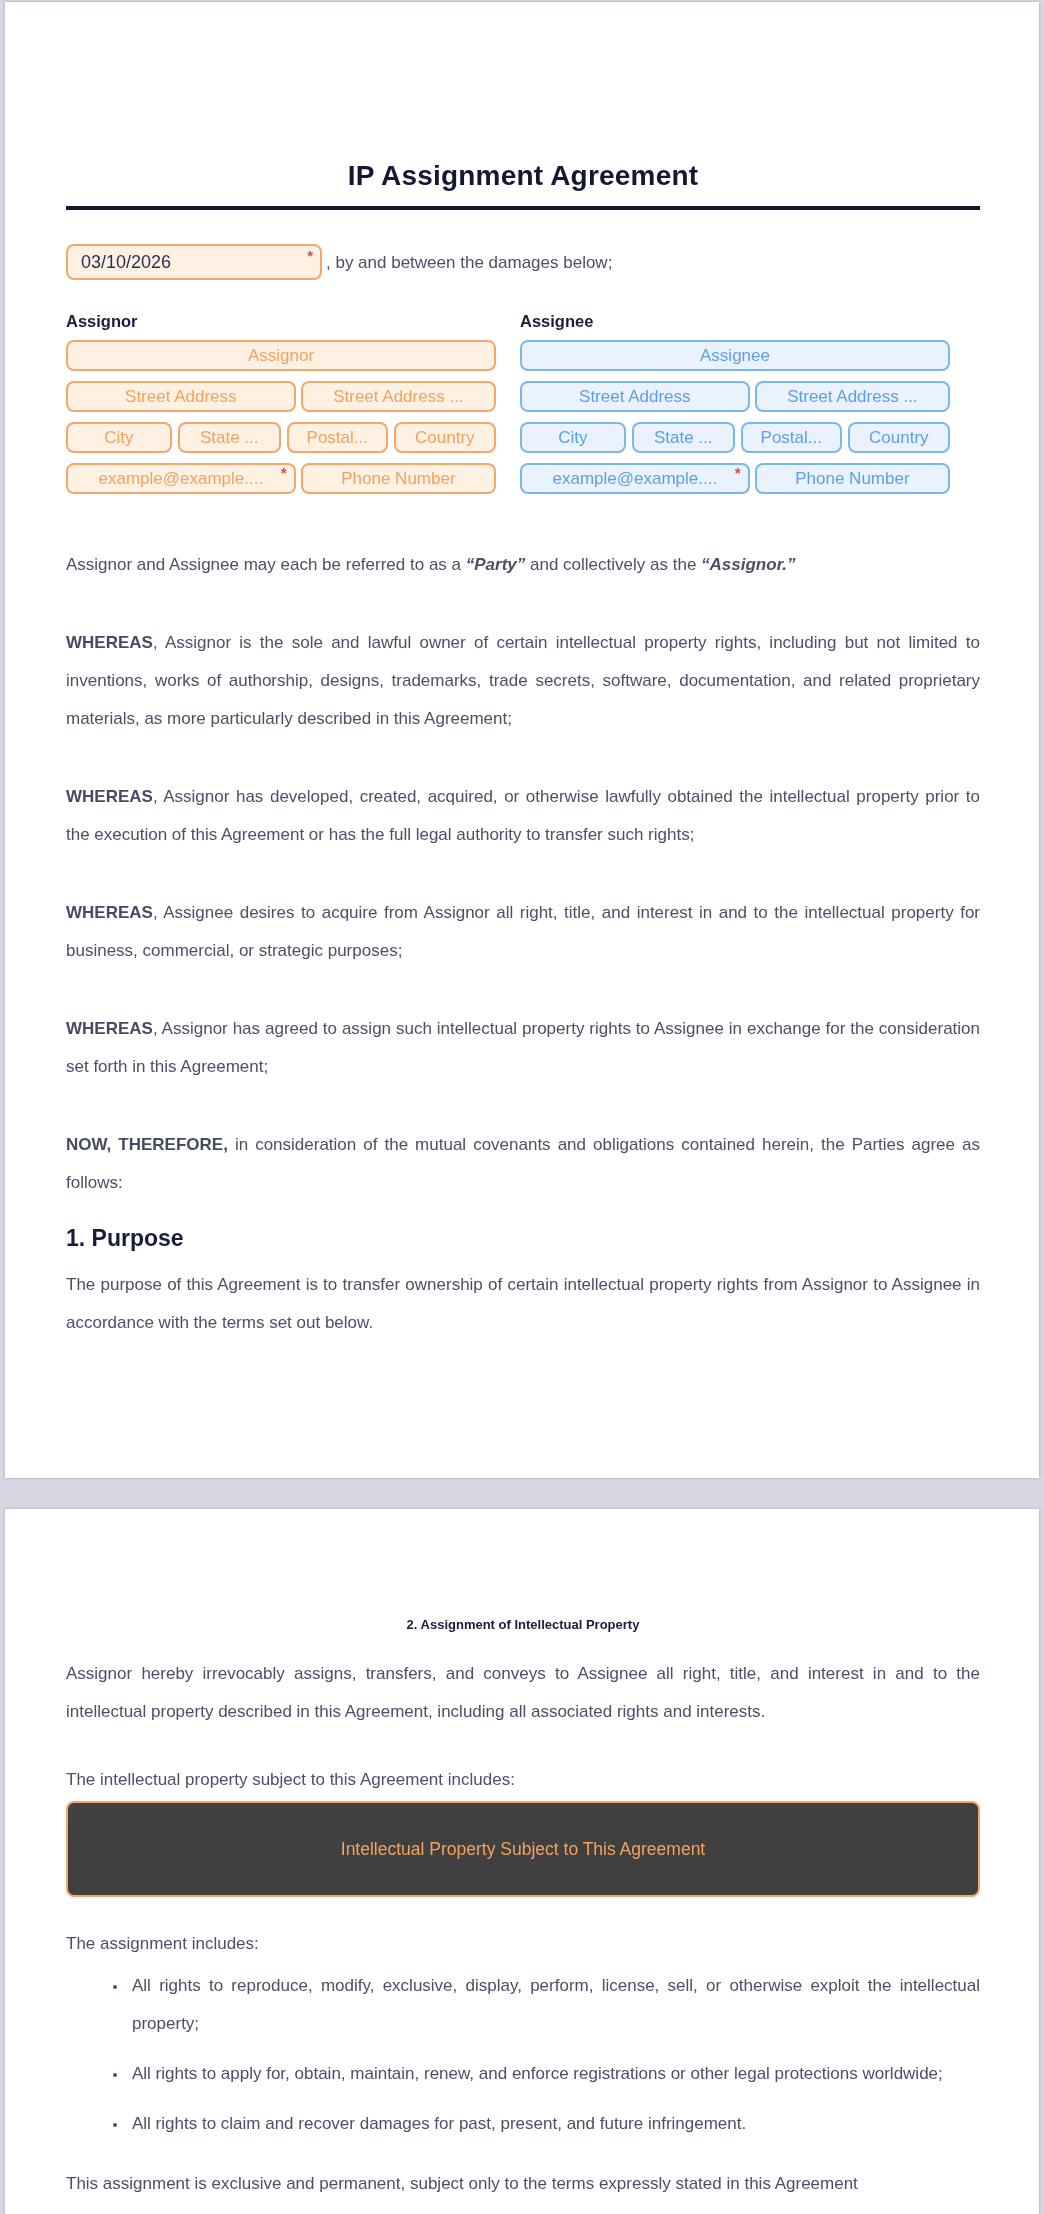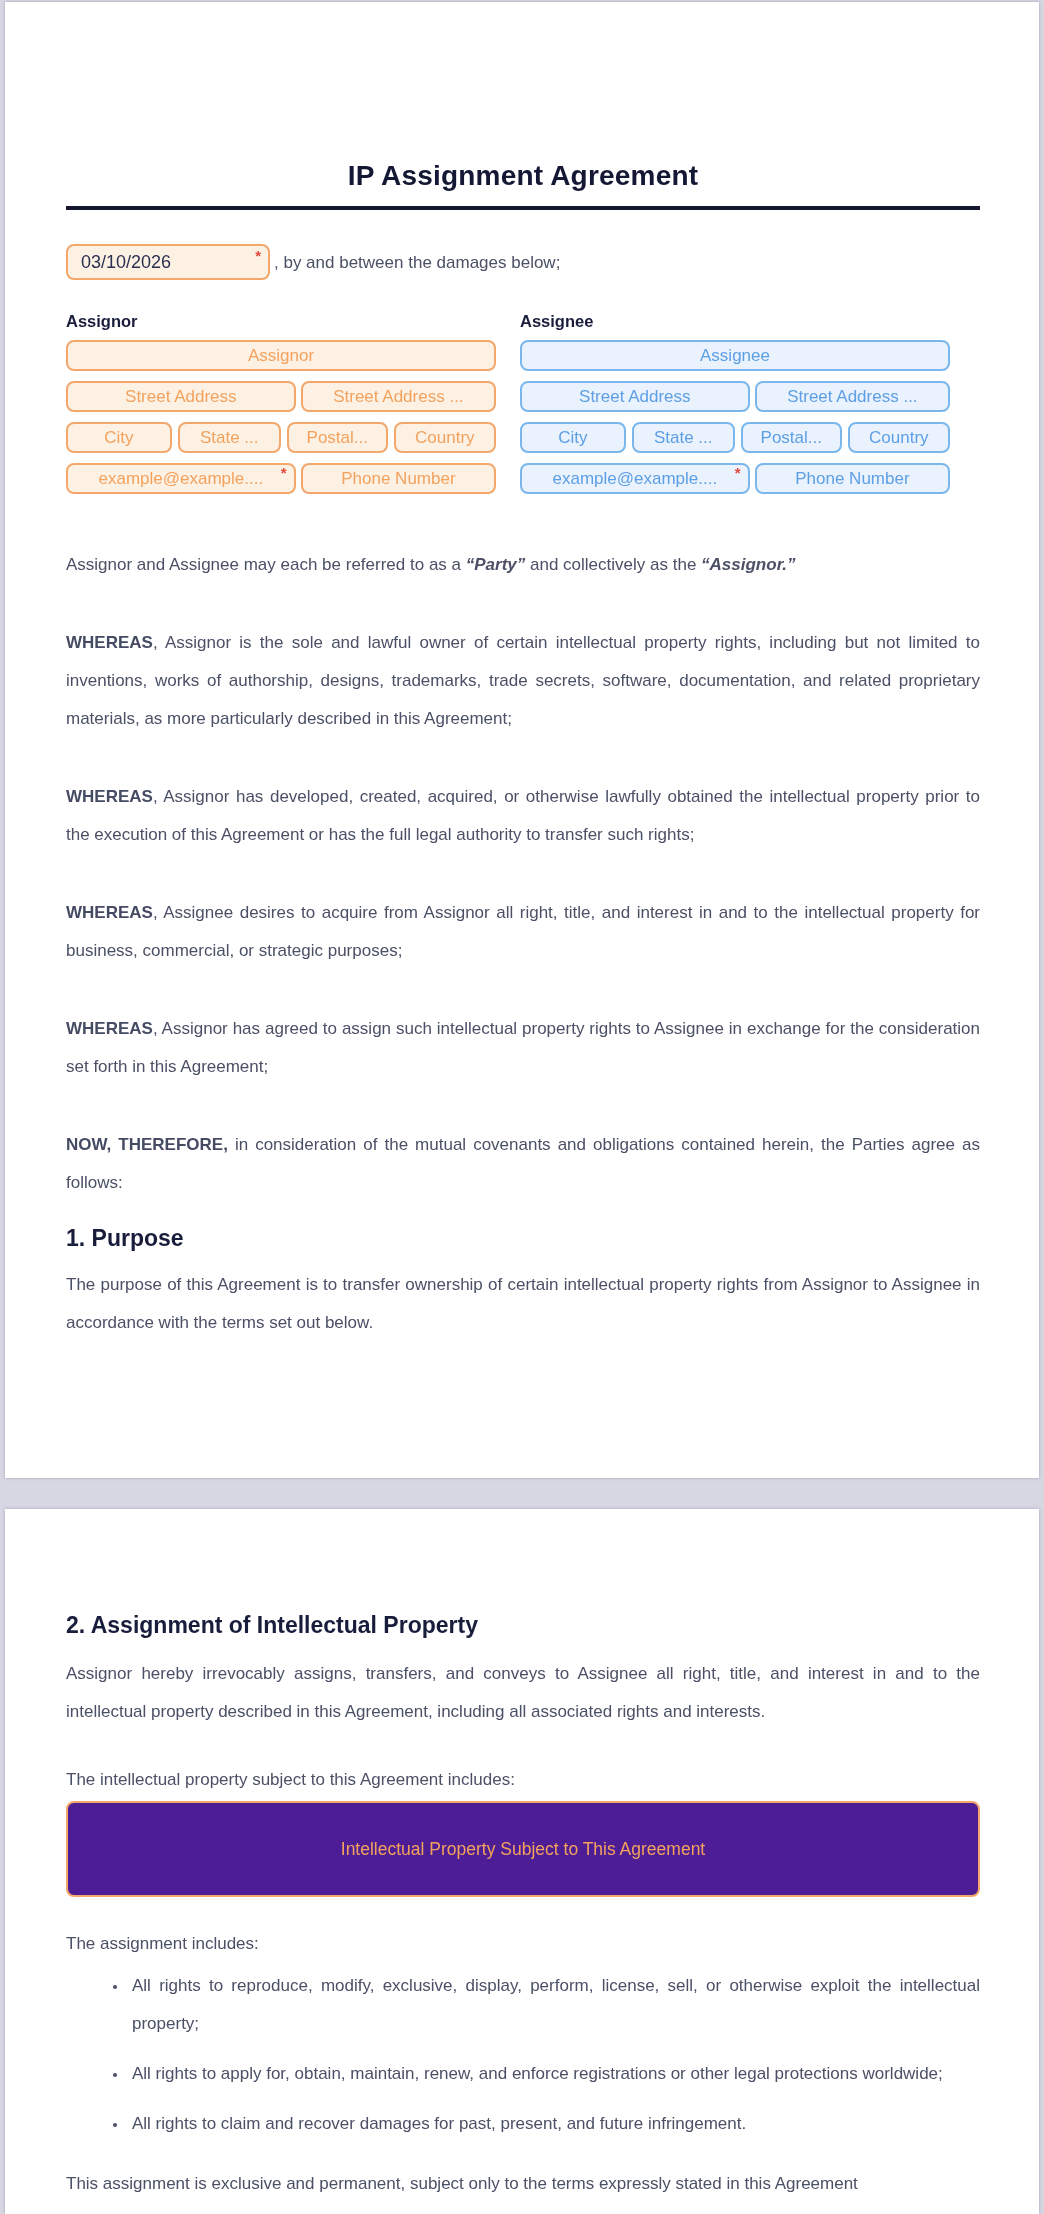--- a/index.html
+++ b/index.html
@@ -36,21 +36,21 @@
     display:flex;align-items:center;justify-content:center;
     font-size:17px;white-space:nowrap;overflow:hidden;
   }
   .orange{border:2px solid #f4a76b;background:#fdf1e4;color:#f3a25e;}
   .blue{border:2px solid #7ab7ed;background:#e9f2fd;color:#5d9fe5;}
   .req{
     position:absolute;top:0px;right:7px;color:#e2493d;font-size:15px;
     font-weight:700;line-height:16px;
   }
   .date-field{
-    width:204px;height:36px;justify-content:flex-start;padding-left:13px;
+    width:256px;height:36px;justify-content:flex-start;padding-left:13px;
     color:#2a3050;font-size:18px;flex:0 0 auto;
   }
   .date-field .req{top:2px;}
 
   .cols{display:flex;gap:24px;margin-top:30px;align-items:flex-end;}
   .col{width:430px;}
   .col-h{font-size:16.5px;font-weight:700;color:#191d3c;line-height:23px;margin-bottom:7px;}
   .frow{display:flex;justify-content:space-between;margin-bottom:10px;}
   .frow:last-child{margin-bottom:0;}
   .w-full{width:100%;}
@@ -62,26 +62,26 @@
   .w-country{width:23.8%;}
 
   .party{margin-top:52px;}
   .bi{font-weight:700;font-style:italic;}
   .recital{margin-top:40px;}
   .lead{font-weight:700;color:#454b63;}
 
   .sec-h{margin-top:24px;font-size:23px;font-weight:700;color:#191d3c;line-height:24px;}
   .sec-p{margin-top:16px;}
 
-  .p2-h{margin-top:0;padding-top:104px;font-size:23px;font-weight:700;color:#191d3c;line-height:24px;}
+  .p2-h{margin-top:0;padding-top:104px;font-size:13px;font-weight:700;color:#191d3c;line-height:24px;text-align:center;}
   .p2-p{margin-top:18px;}
   .ip-label{margin-top:30px;}
   .ip-box{
     box-sizing:border-box;margin-top:2px;height:96px;border:2px solid #f4a76b;
-    border-radius:8px;background:#4c1d95;display:flex;align-items:center;
+    border-radius:8px;background:#404040;display:flex;align-items:center;
     justify-content:center;color:#f3a25e;font-size:17.5px;
   }
   .includes-label{margin-top:28px;}
   ul.assign-list{margin:4px 0 0 0;padding:0 0 0 62px;}
   ul.assign-list li{margin-bottom:12px;padding-left:4px;}
   ul.assign-list li::marker{color:#4b5066;font-size:14px;}
   .closing{margin-top:22px;}
 </style>
 </head>
 <body>

